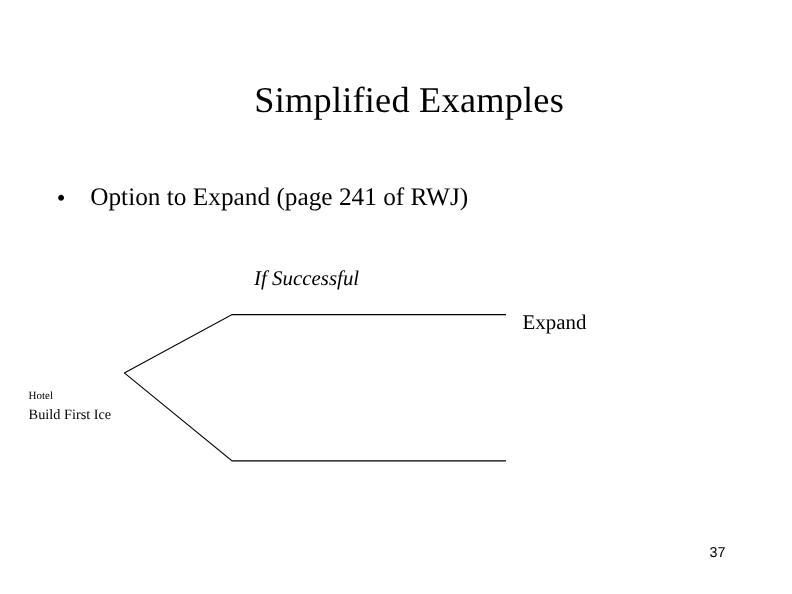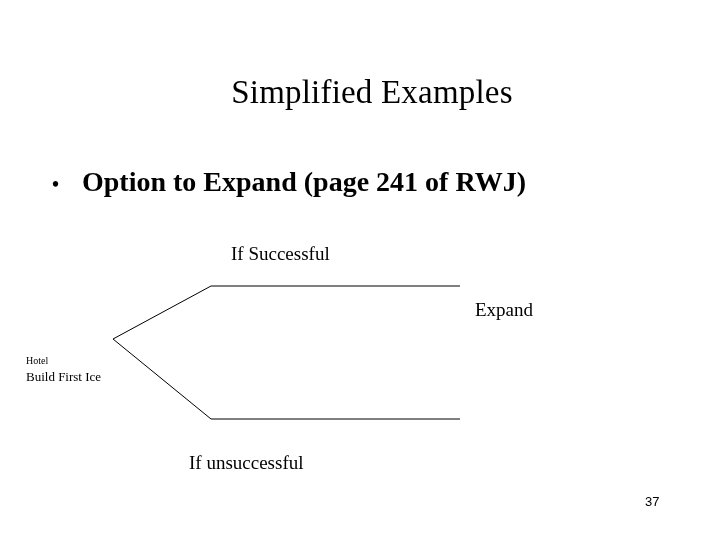--- a/index.html
+++ b/index.html
@@ -40,39 +40,39 @@
     align-items: baseline;
     font-size: 23px;
     font-weight: bold;
   }
   .bullet-mark {
     width: 30px;
     font-size: 20px;
     line-height: 1;
   }
   .bullet-text {
-    font-size: 28px;
-    font-weight: bold;
+    font-size: 23px;
+    font-weight: normal;
   }
 
   .label {
     position: absolute;
     font-family: "Liberation Serif", serif;
     white-space: nowrap;
   }
   .lbl-if-successful {
     top: 243px;
     left: 231px;
     font-size: 19px;
+    font-style: italic;
   }
   .lbl-expand {
     top: 283px;
     left: 475px;
     font-size: 19px;
-    margin-top: 16px;
   }
   .lbl-build1 {
     top: 321px;
     left: 26px;
     font-size: 13px;
     margin-top: 48px;
   }
   .lbl-build2 {
     top: 355px;
     left: 26px;
@@ -122,17 +122,16 @@
 
     <polyline points="113,339 211,286 460,286" fill="none" stroke="#000000" stroke-width="1"></polyline>
 
     <polyline points="113,339 211,419 460,419" fill="none" stroke="#000000" stroke-width="1"></polyline>
   </svg>
 
   <div class="label lbl-if-successful">If Successful</div>
   <div class="label lbl-expand">Expand</div>
   <div class="label lbl-build1">Build First Ice</div>
   <div class="label lbl-build2">Hotel</div>
-  <div class="label lbl-ifunsuccessful">If unsuccessful</div>
 
   <div class="page-number">37</div>
 
 </div>
 
 </body></html>

